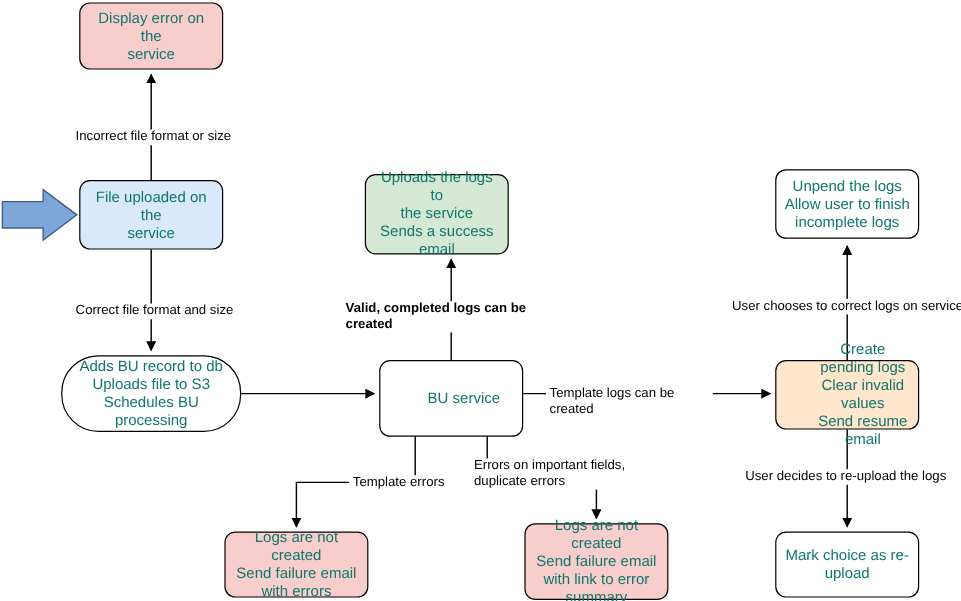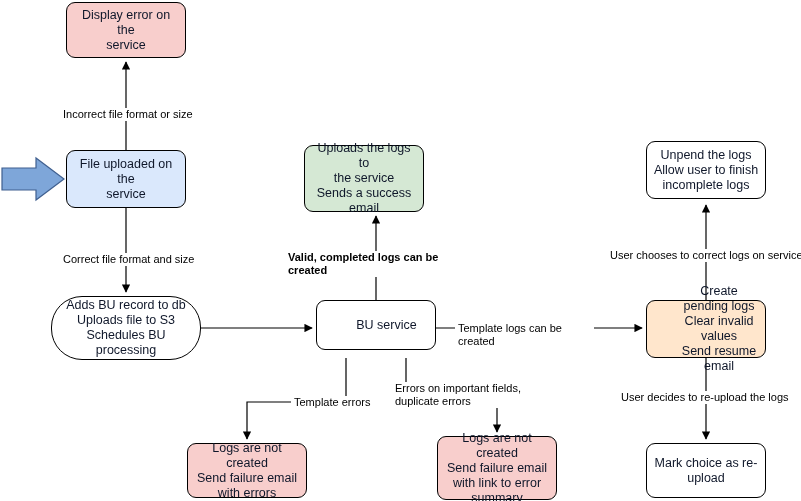--- a/index.html
+++ b/index.html
@@ -28,21 +28,21 @@
     position: absolute;
     box-sizing: border-box;
     border: 1px solid #000000;
     border-radius: 9px;
     display: flex;
     align-items: center;
     justify-content: center;
     text-align: center;
     font-size: 12.5px;
     line-height: 15px;
-    color: #0f172a;
+    color: #0f766e;
     white-space: pre-line;
     padding: 2px 6px;
     z-index: 2;
   }
   .edge-label {
     position: absolute;
     font-size: 11px;
     line-height: 13px;
     color: #000000;
     text-align: left;
@@ -102,21 +102,21 @@
 
   <div class="node fill-white" style="left: 51px; top: 296px; width: 150px; height: 64px; background: rgb(255, 255, 255); border-radius: 31px;">Adds BU record to db
 Uploads file to S3
 Schedules BU processing</div>
 
   <div class="node fill-green" style="left: 304px; top: 145px; width: 120px; height: 67px; background: rgb(213, 232, 212);">Uploads the logs to
 the service
 Sends a success
 email</div>
 
-  <div class="node fill-white" style="left: 316px; top: 300px; width: 120px; height: 50px; background: rgb(255, 255, 255); padding-left: 27px;">BU service</div>
+  <div class="node fill-white" style="left: 316px; top: 300px; width: 120px; height: 64px; background: rgb(255, 255, 255); padding-left: 27px;">BU service</div>
 
   <div class="node fill-pink" style="left: 187px; top: 443px; width: 120px; height: 55px; background: rgb(248, 206, 204);">Logs are not created
 Send failure email
 with errors</div>
 
   <div class="node fill-pink" style="left: 437px; top: 436px; width: 120px; height: 64px; background: rgb(248, 206, 204);">Logs are not created
 Send failure email
 with link to error
 summary</div>
 

